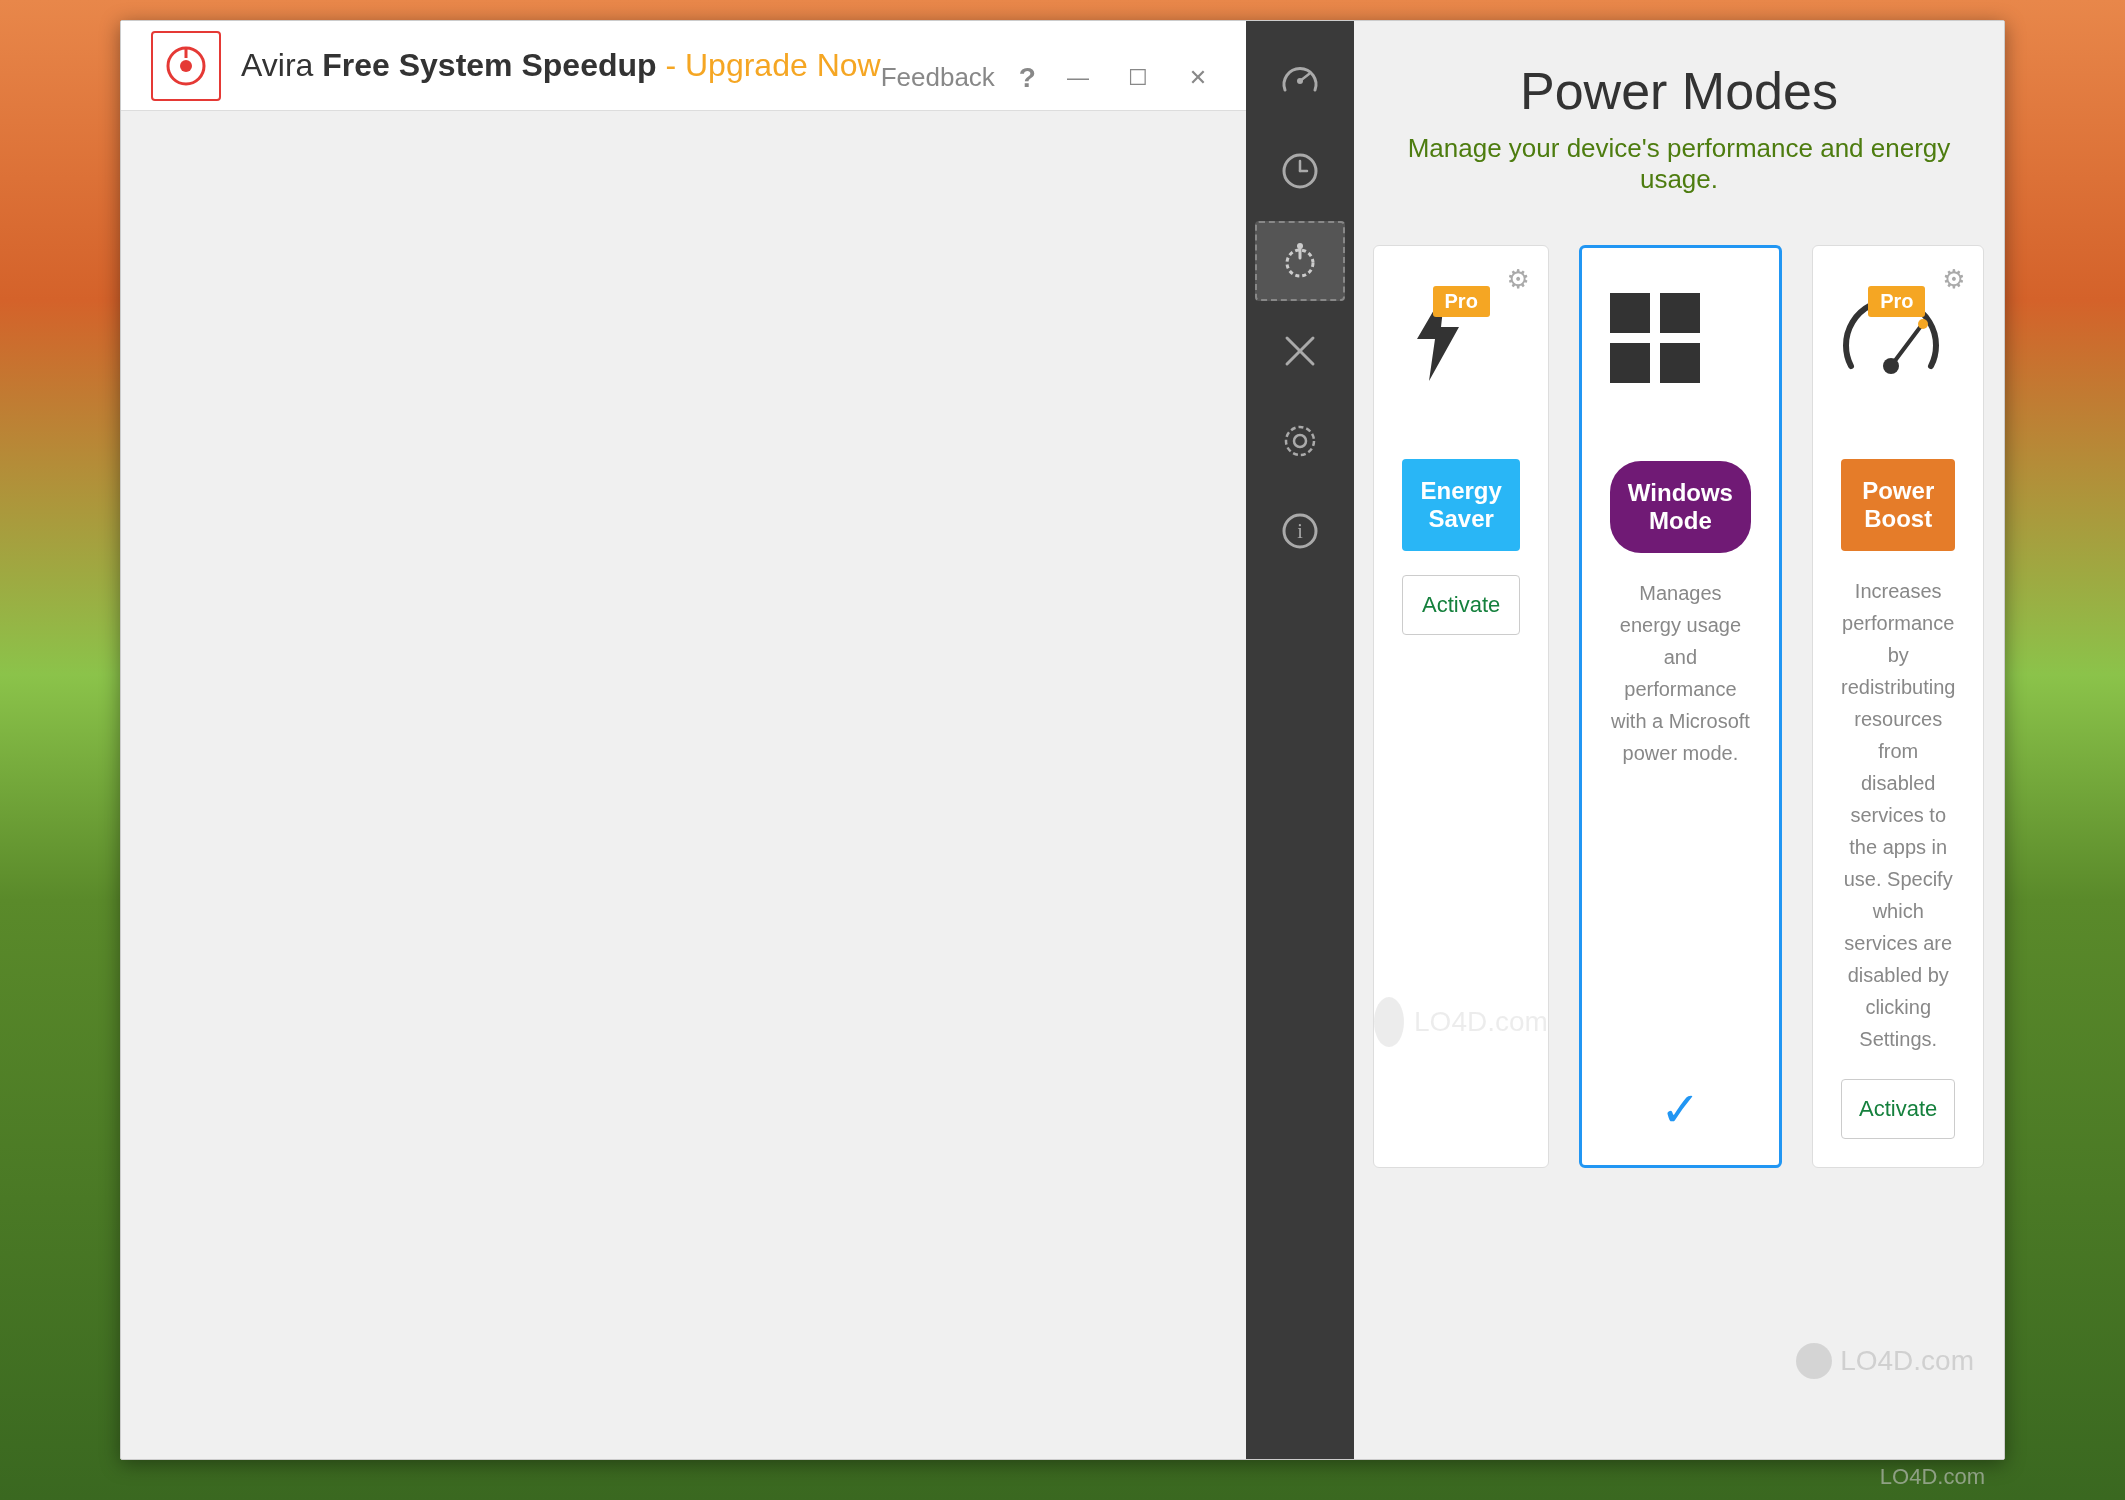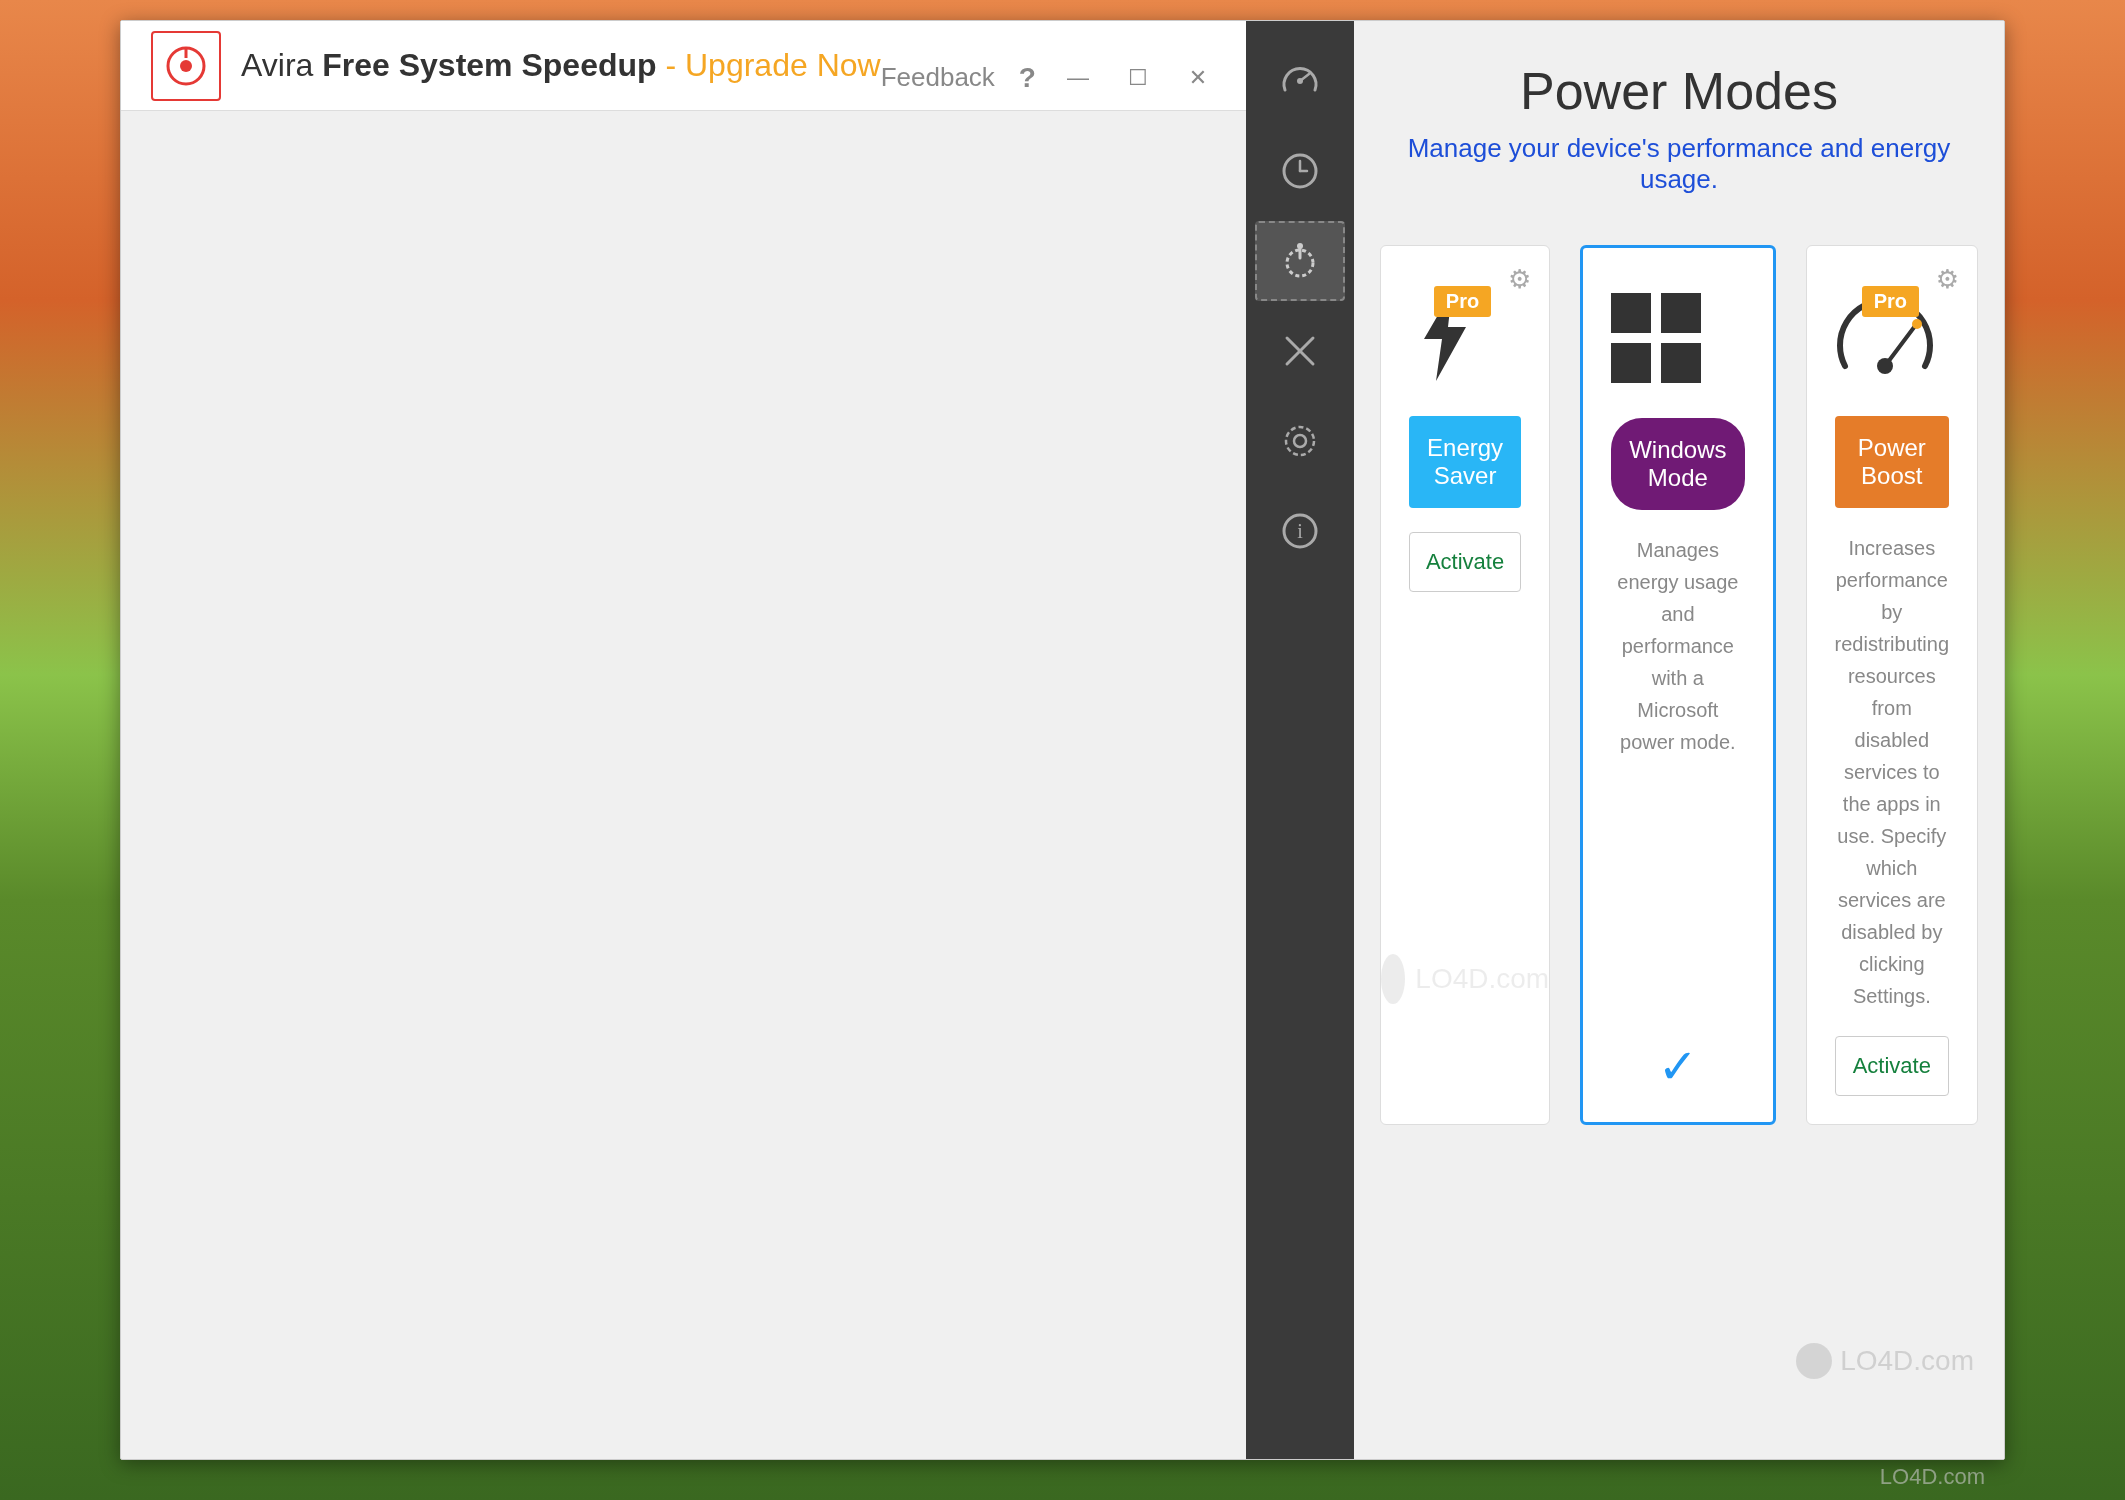--- a/index.html
+++ b/index.html
@@ -160,21 +160,21 @@
       text-align: center;
       font-size: 52px;
       font-weight: 300;
       color: #333;
       margin-bottom: 12px;
     }
 
     .page-subtitle {
       text-align: center;
       font-size: 26px;
-      color: #1d4ed8;
+      color: #4d7c0f;
       margin-bottom: 50px;
     }
 
     
     .cards {
       display: flex;
       gap: 30px;
       justify-content: center;
     }
 
@@ -225,24 +225,25 @@
       padding: 4px 12px;
       border-radius: 3px;
     }
 
     .card-btn {
       width: 100%;
       padding: 18px;
       border: none;
       border-radius: 4px;
       font-size: 24px;
-      font-weight: 400;
+      font-weight: 700;
       color: #fff;
       cursor: pointer;
       margin-bottom: 24px;
+      margin-top: 43px;
     }
 
     .btn-blue { background: #29b6f6; }
     .btn-gray { background: #701a75; border-radius: 31px; }
     .btn-orange { background: #e57c29; }
 
     .card-description {
       font-size: 20px;
       color: #888;
       text-align: center;

